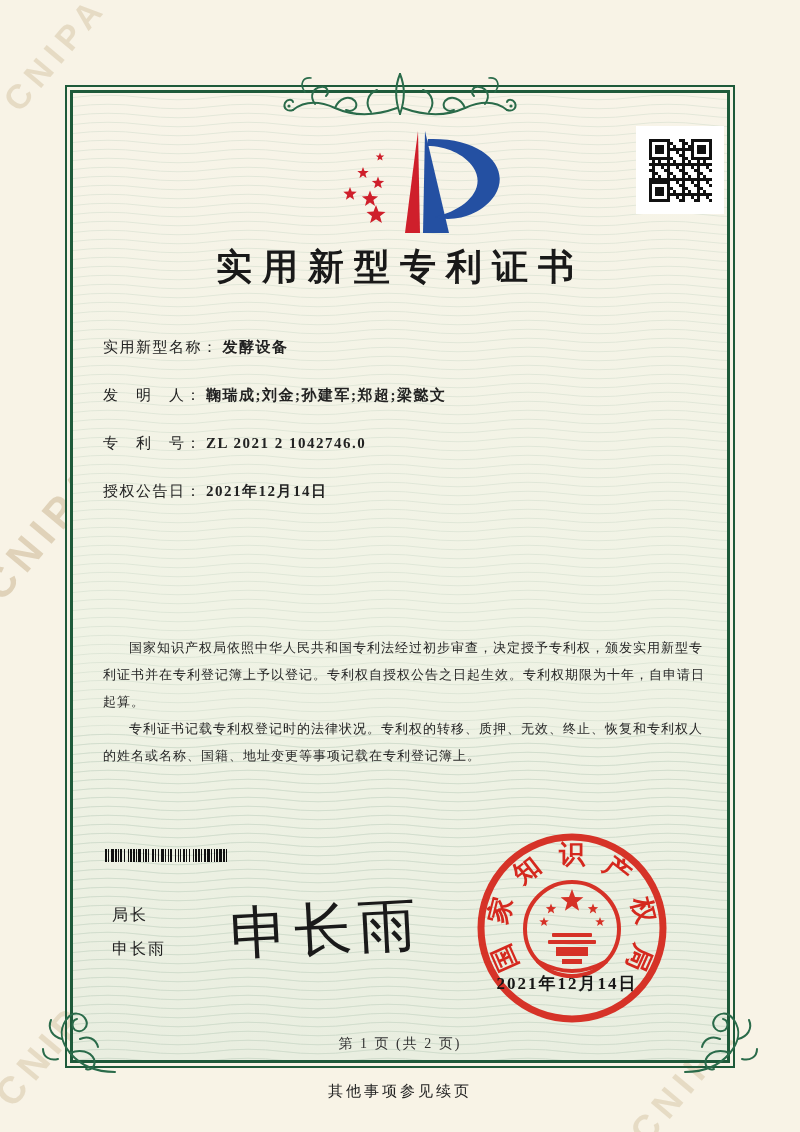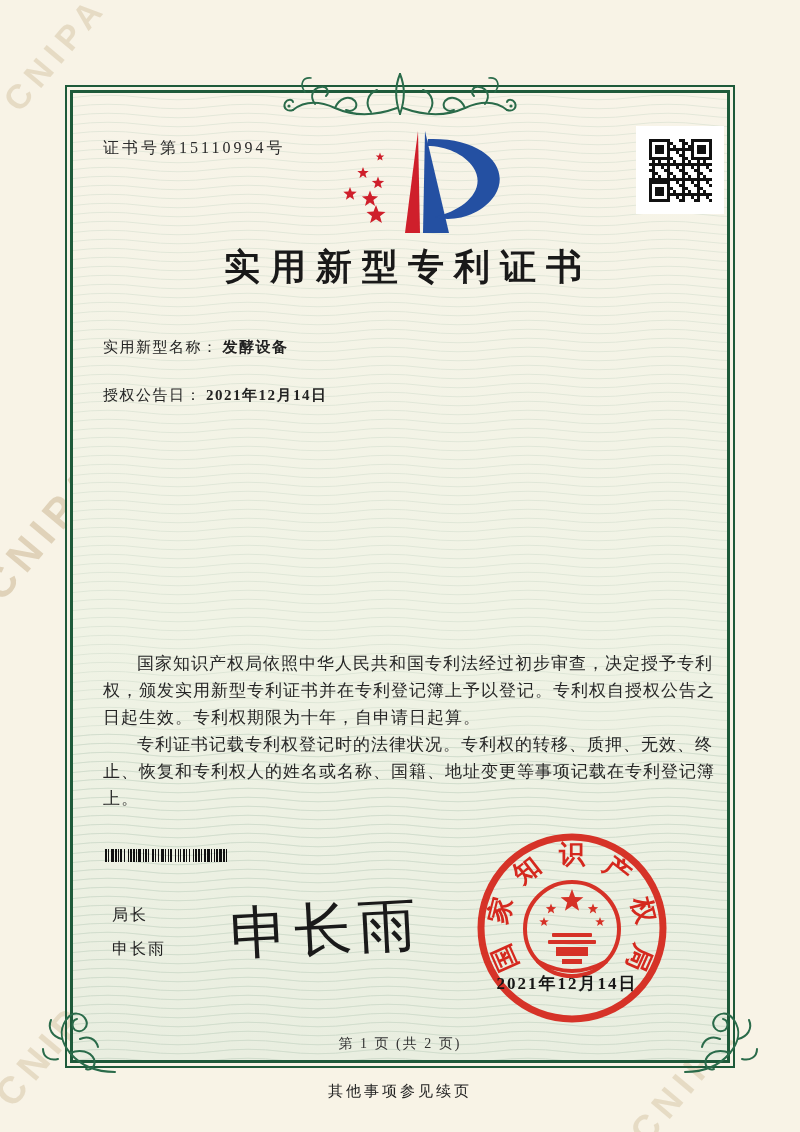--- a/index.html
+++ b/index.html
@@ -35,32 +35,32 @@
 
   .logo{position:absolute;left:257px;top:24px;z-index:1;}
 
   .qr-box{position:absolute;left:563px;top:33px;width:88px;height:88px;background:#fff;z-index:2;
       display:flex;align-items:center;justify-content:center;}
   .qr{display:grid;grid-template-columns:repeat(21,3px);grid-template-rows:repeat(21,3px);}
   .qr i{display:block;}
   .qr i.b{background:#111;}
 
   .title{position:absolute;left:0;top:150px;width:100%;text-align:center;
-      font-size:36px;font-weight:bold;letter-spacing:10px;color:#191919;z-index:2;padding-left:8px;}
+      font-size:36px;font-weight:bold;letter-spacing:10px;color:#191919;z-index:2;}
 
   .fields{position:absolute;left:30px;top:244px;width:612px;font-size:15px;color:#222;z-index:2;text-align:center;}
   .frow{display:flex;align-items:flex-start;line-height:21px;margin-bottom:27px;letter-spacing:1.5px;}
   .flabel{white-space:pre;}
   .fvalue{margin-left:4px;font-weight:bold;}
   .frow-addr .fvalue{width:456px;}
   .frow-last{display:flex;}
   .fpair{display:flex;}
   .fpair+.fpair{margin-left:46px;}
 
-  .paras{position:absolute;left:30px;top:557px;width:612px;font-size:17px;line-height:27px;
+  .paras{position:absolute;left:30px;top:541px;width:612px;font-size:13px;line-height:27px;
       color:#262626;letter-spacing:1px;z-index:2;}
   .paras p{margin:0;text-indent:2em;}
 
   .barcode{position:absolute;left:32px;top:756px;width:216px;height:13px;display:flex;z-index:2;}
   .barcode i{display:block;height:100%;}
   .barcode i.b{background:#111;}
 
   .director-title{position:absolute;left:39px;top:812px;font-size:16px;letter-spacing:2px;color:#222;z-index:2;}
   .director-name{position:absolute;left:39px;top:846px;font-size:16px;letter-spacing:2px;color:#222;z-index:2;}
   .signature{position:absolute;left:118px;top:772px;width:270px;height:130px;z-index:2;
@@ -133,21 +133,20 @@
         <g stroke="#2a6b4a" fill="none" stroke-width="2" stroke-linecap="round">
           <path d="M80,78 C62,78 46,72 35,59 C26,48 24,36 31,26"></path>
           <path d="M31,26 C37,17 47,18 51,26 C54,33 47,40 40,36 C36,33 37,26 42,25"></path>
           <path d="M35,59 C45,55 55,57 59,65 C61,71 57,77 51,75"></path>
           <path d="M27,45 C18,43 12,35 16,26"></path>
           <path d="M23,65 C15,67 8,63 8,55"></path>
           <path d="M45,45 C53,41 61,45 63,53"></path>
         </g>
       </svg>
 
-      <div class="cert-no">证书号第15110994号</div>
 
       <svg class="logo" width="185" height="122" viewBox="0 0 185 122">
         <g id="logoStars">
             <polygon points="50.0,35.5 51.1,38.5 54.3,38.6 51.8,40.6 52.6,43.6 50.0,41.9 47.4,43.6 48.2,40.6 45.7,38.6 48.9,38.5" fill="#cf1f2b"></polygon>
             <polygon points="33.0,50.0 34.5,54.0 38.7,54.1 35.4,56.8 36.5,60.9 33.0,58.5 29.5,60.9 30.6,56.8 27.3,54.1 31.5,54.0" fill="#cf1f2b"></polygon>
             <polygon points="48.0,59.5 49.6,63.8 54.2,64.0 50.6,66.8 51.8,71.3 48.0,68.7 44.2,71.3 45.4,66.8 41.8,64.0 46.4,63.8" fill="#cf1f2b"></polygon>
             <polygon points="20.0,70.0 21.7,74.6 26.7,74.8 22.8,77.9 24.1,82.7 20.0,79.9 15.9,82.7 17.2,77.9 13.3,74.8 18.3,74.6" fill="#cf1f2b"></polygon>
             <polygon points="40.0,73.5 42.1,79.1 48.1,79.4 43.4,83.1 45.0,88.9 40.0,85.6 35.0,88.9 36.6,83.1 31.9,79.4 37.9,79.1" fill="#cf1f2b"></polygon>
             <polygon points="46.0,88.0 48.5,94.6 55.5,94.9 50.0,99.3 51.9,106.1 46.0,102.2 40.1,106.1 42.0,99.3 36.5,94.9 43.5,94.6" fill="#cf1f2b"></polygon>
           </g>
@@ -602,20 +601,28 @@
             <i class="b"></i>
           </div>
       </div>
 
       <div class="title">实用新型专利证书</div>
 
       <div class="fields">
         <div class="frow">
           <span class="flabel">实用新型名称：</span>
           <span class="fvalue">发酵设备</span>
+        </div>
+        <div class="frow">
+          <span class="flabel">发　明　人：</span>
+          <span class="fvalue">鞠瑞成;刘金;孙建军;郑超;梁懿文</span>
+        </div>
+        <div class="frow">
+          <span class="flabel">专　利　号：</span>
+          <span class="fvalue">ZL 2021 2 1042746.0</span>
         </div>
         <div class="frow frow-last">
           <span class="fpair">
             <span class="flabel">授权公告日：</span>
             <span class="fvalue">2021年12月14日</span>
           </span>
         </div>
       </div>
 
       <div class="paras">

